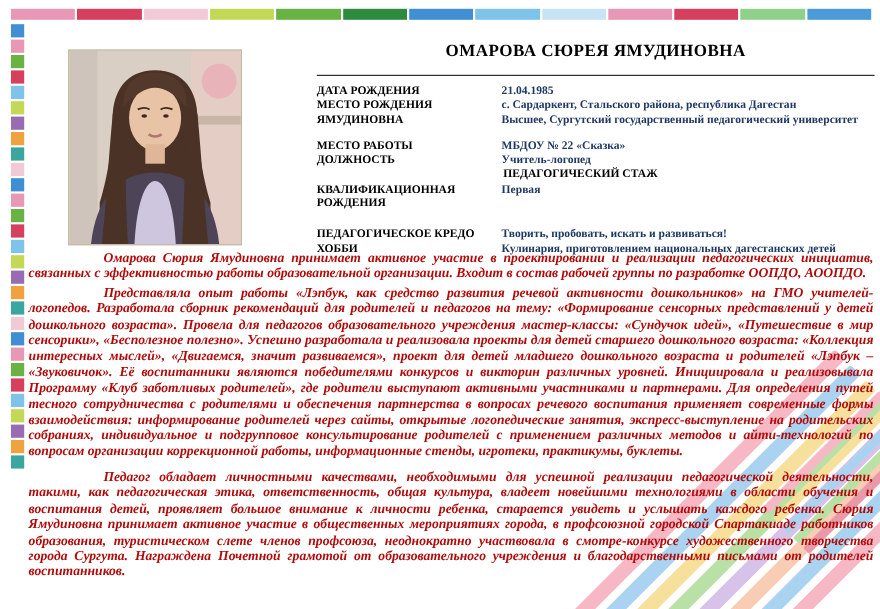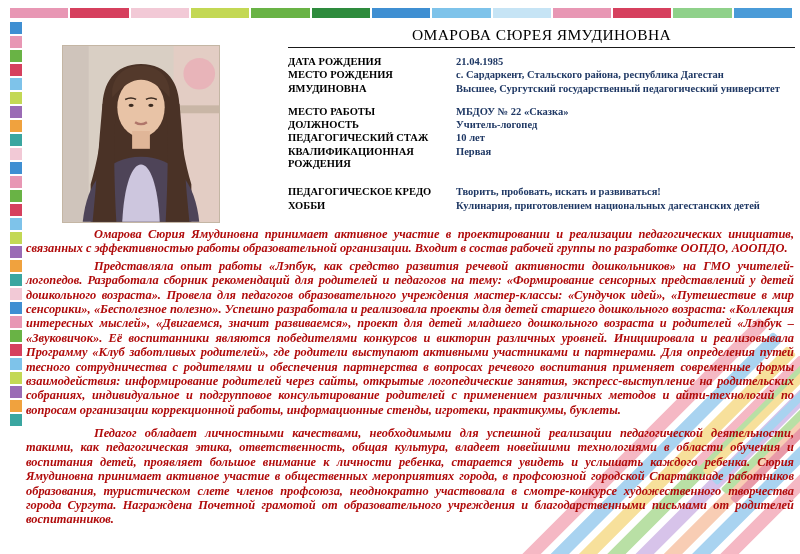--- a/index.html
+++ b/index.html
@@ -22,21 +22,21 @@
   .side{right:-46px;top:398px;width:150px;height:70px;transform:rotate(-45deg);}
   .side > div{height:8px;margin-bottom:5px;border-radius:2px;}
 
   .content{position:relative;z-index:1;}
   .top-area{position:relative;height:227px;}
 
   .photo{position:absolute;left:62px;top:45px;width:158px;height:178px;border:1px solid #c4b6a4;background:#d9cfc4;overflow:hidden;}
   .photo svg{display:block;}
 
   .right-col{margin-left:288px;margin-right:5px;padding-top:26px;}
-  h1.title{margin:0;text-align:center;font-size:15.5px;font-weight:400;letter-spacing:.4px;color:#000;}
+  h1.title{margin:12px;text-align:center;font-size:15.5px;font-weight:700;letter-spacing:.4px;color:#000;}
   .rule{border-bottom:1.5px solid #1a1a1a;margin-top:3px;}
 
   .fields{padding-top:7px;}
   .frow{display:flex;line-height:1.17;margin-top:1px;justify-content:center;}
   .frow.gap1{margin-top:11px;}
   .frow.gap2{margin-top:16px;}
   .flabel{flex:0 0 168px;width:168px;font-weight:700;font-size:10.5px;color:#000;}
   .fvalue{flex:1;font-weight:700;font-size:10.5px;color:var(--navy);}
 
   .bodytext{padding:0 6px 0 26px;font-size:12.4px;line-height:1.16;font-weight:700;font-style:italic;color:var(--red);text-align:justify;}
@@ -158,21 +158,20 @@
           <div class="frow gap1">
             <div class="flabel">МЕСТО РАБОТЫ</div>
             <div class="fvalue">МБДОУ № 22 «Сказка»</div>
           </div>
           <div class="frow">
             <div class="flabel">ДОЛЖНОСТЬ</div>
             <div class="fvalue">Учитель-логопед</div>
           </div>
           <div class="frow">
             <div class="flabel">ПЕДАГОГИЧЕСКИЙ СТАЖ</div>
-            <div class="fvalue">10 лет</div>
           </div>
           <div class="frow">
             <div class="flabel">КВАЛИФИКАЦИОННАЯ РОЖДЕНИЯ</div>
             <div class="fvalue">Первая</div>
           </div>
           <div class="frow gap2">
             <div class="flabel">ПЕДАГОГИЧЕСКОЕ КРЕДО</div>
             <div class="fvalue">Творить, пробовать, искать и развиваться!</div>
           </div>
           <div class="frow">

